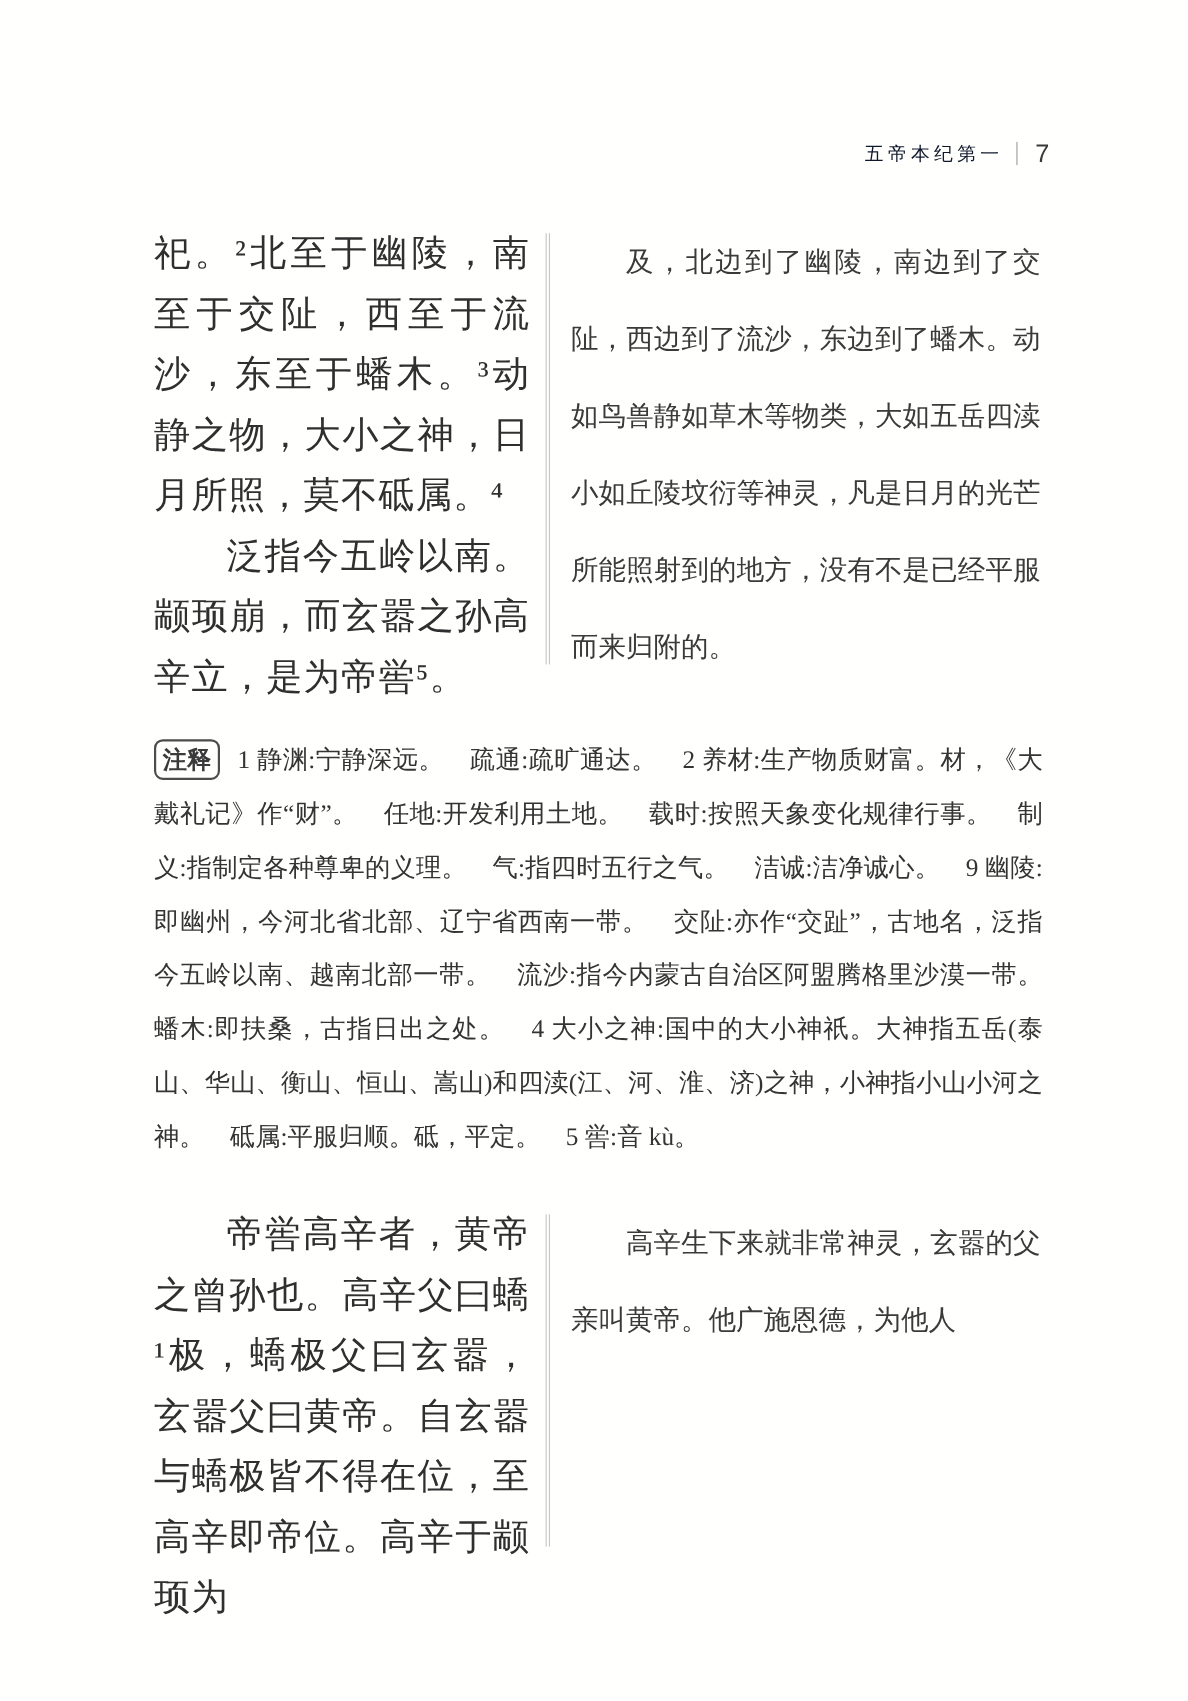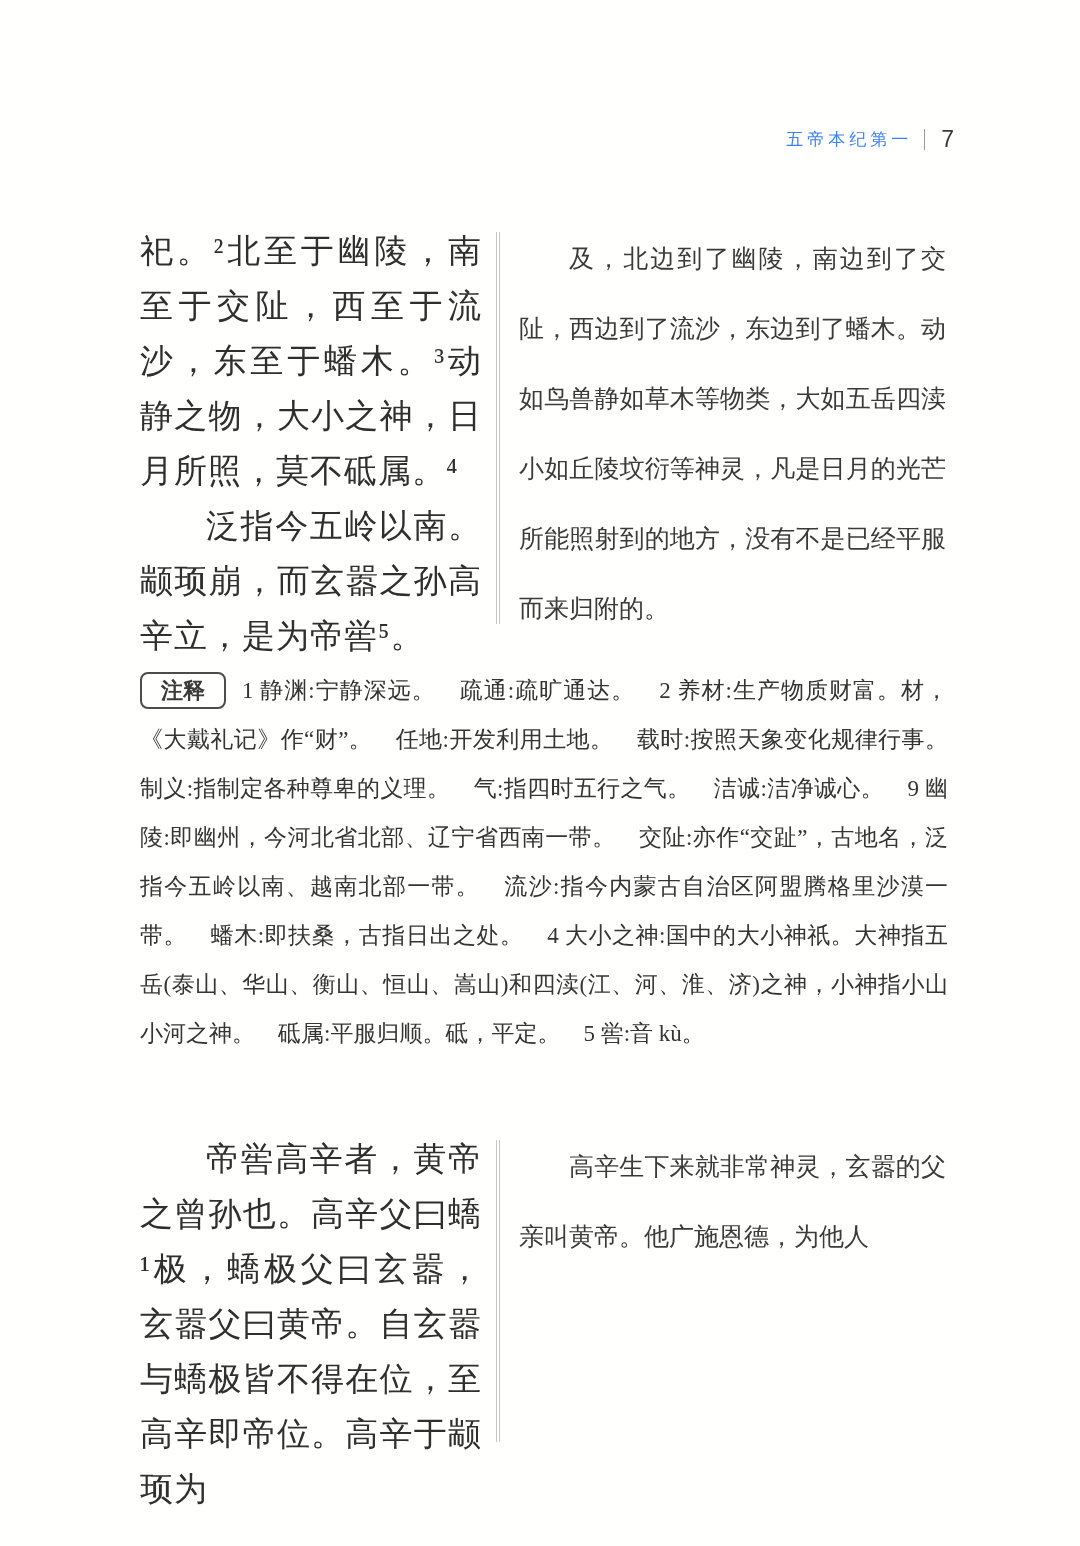--- a/index.html
+++ b/index.html
@@ -11,21 +11,21 @@
     color:#343434;
     overflow:hidden;
   }
 
   
   .running-header {
     position:absolute; top:126px; right:126px;
     display:flex; align-items:center;
   }
   .chapter-title {
-    font-size:17px; color:#3b82f6; letter-spacing:4px;
+    font-size:17px; color:#0f172a; letter-spacing:4px;
   }
   .header-rule {
     width:1px; height:21px; background:#9a9a9a; margin:0 16px 0 12px;
   }
   .page-number {
     font-size:23px; color:#3a3a3a;
     font-family:"Liberation Sans","DejaVu Sans",sans-serif;
   }
 
   
@@ -49,37 +49,37 @@
     margin-left:14px;
     flex:none;
   }
   .translation-col {
     flex:1;
     margin-left:19px;
     font-size:25px; line-height:70px;
     color:#3a3a3a;
   }
 
-  #passage-1 { top:224px; }
+  #passage-1 { top:204px; }
   #passage-1 .col-divider { height:392px; margin-top:8px; }
-  #passage-2 { top:1132px; }
+  #passage-2 { top:1096px; }
   #passage-2 .col-divider { height:302px; margin-top:8px; }
 
   
   .annotations {
     position:absolute; left:140px; top:666px; width:808px;
     font-size:23px; line-height:49px;
     text-align:justify;
     color:#343434;
   }
   .annotations-label {
     display:inline-block;
     border:2px solid #4c4c4c;
     border-radius:8px;
-    padding:0 19px;
+    padding:0 6px;
     margin-right:16px;
     font-size:22px; line-height:33px;
     font-weight:bold;
     color:#3a3a3a;
     text-indent:0;
   }
 </style>
 </head>
 <body>
 

